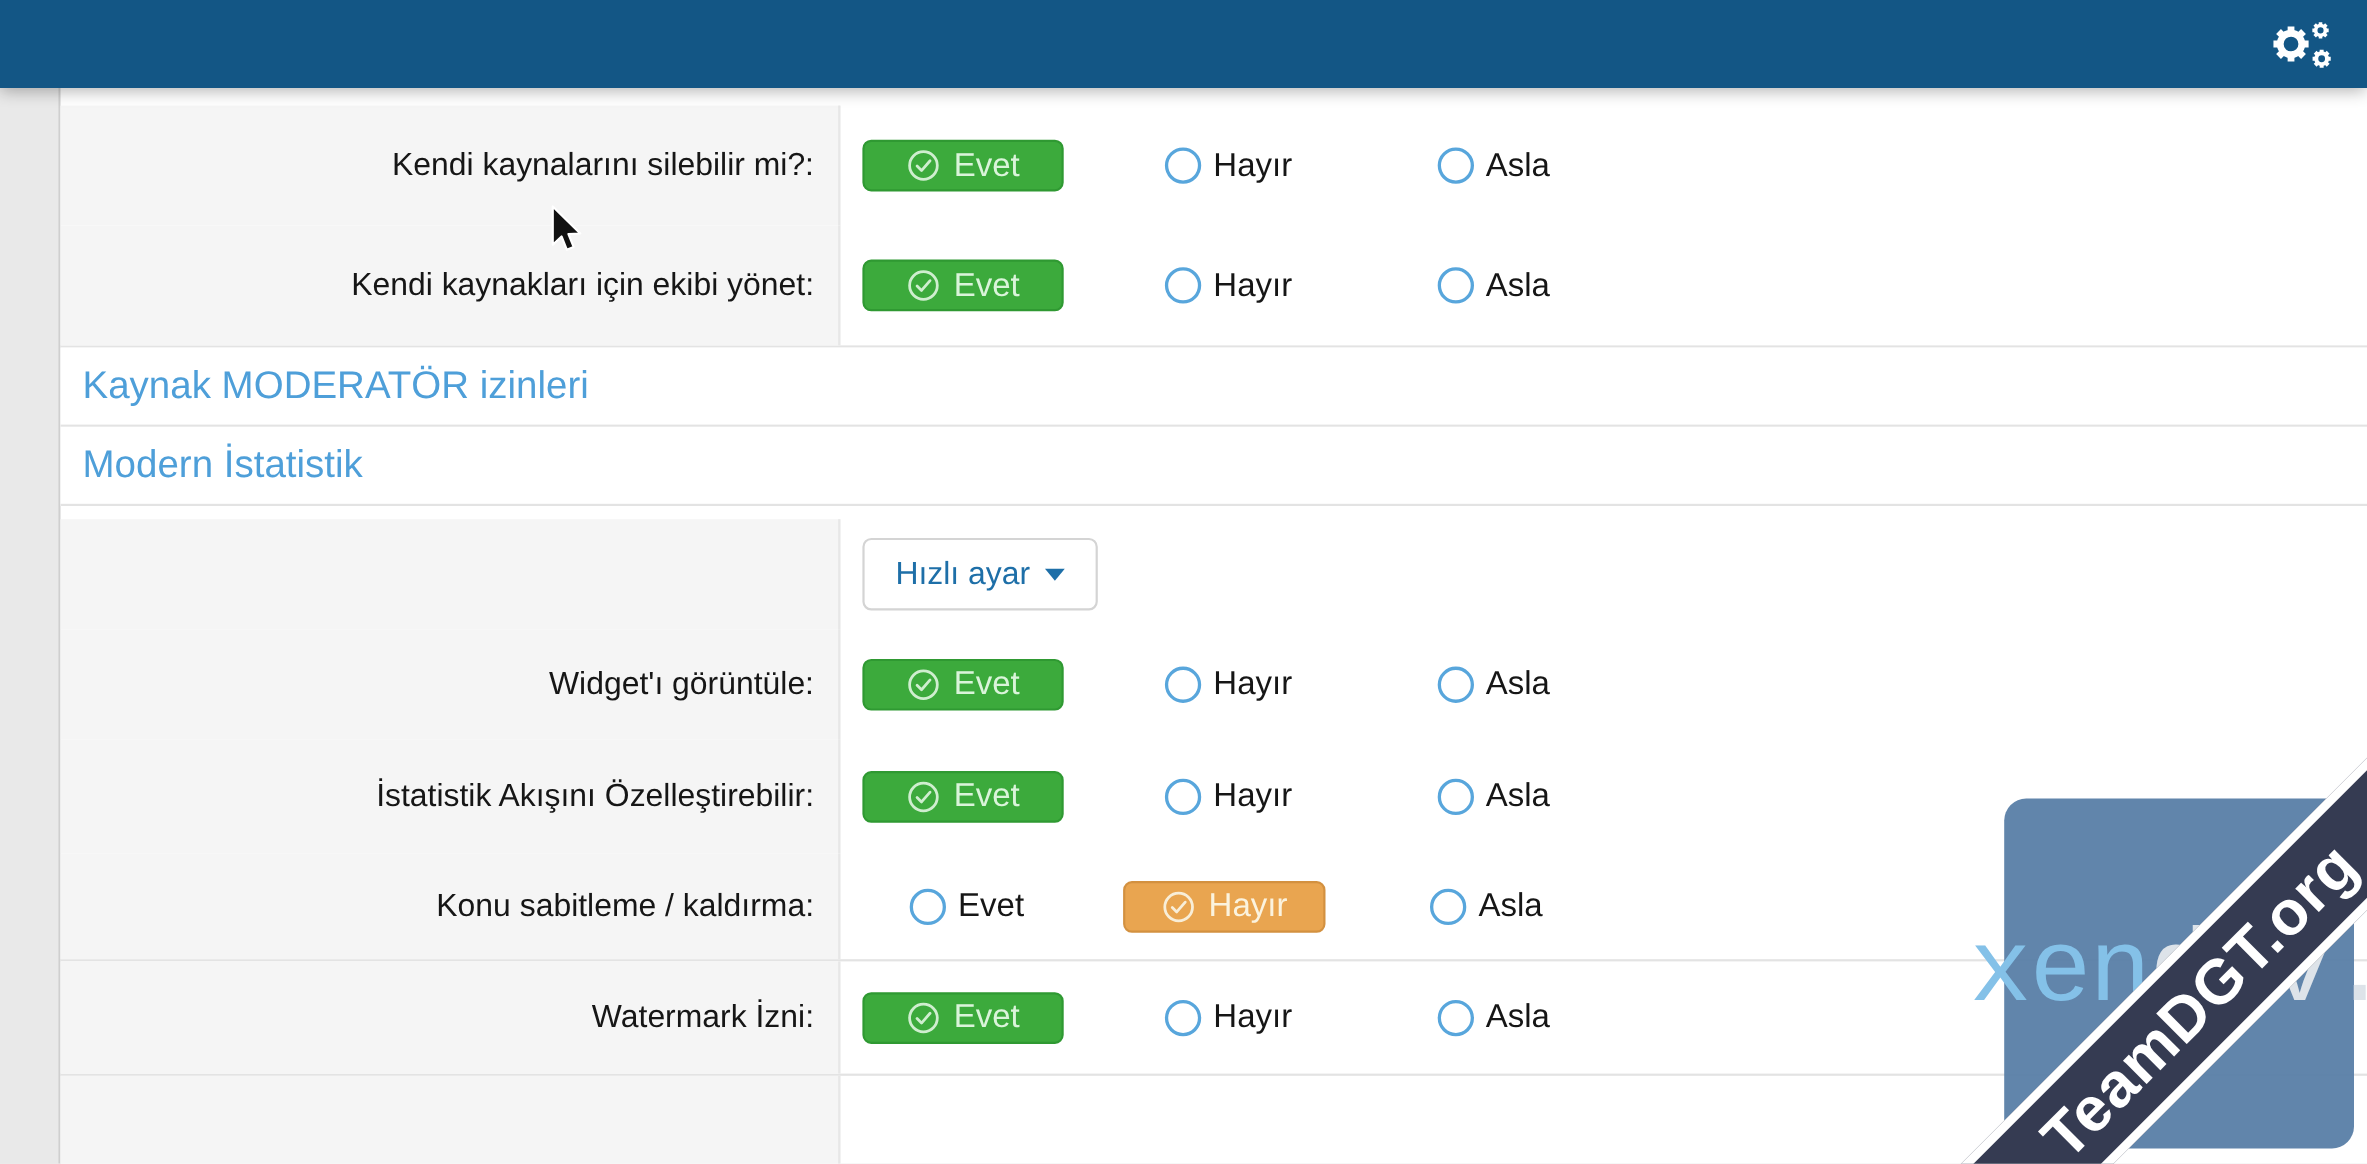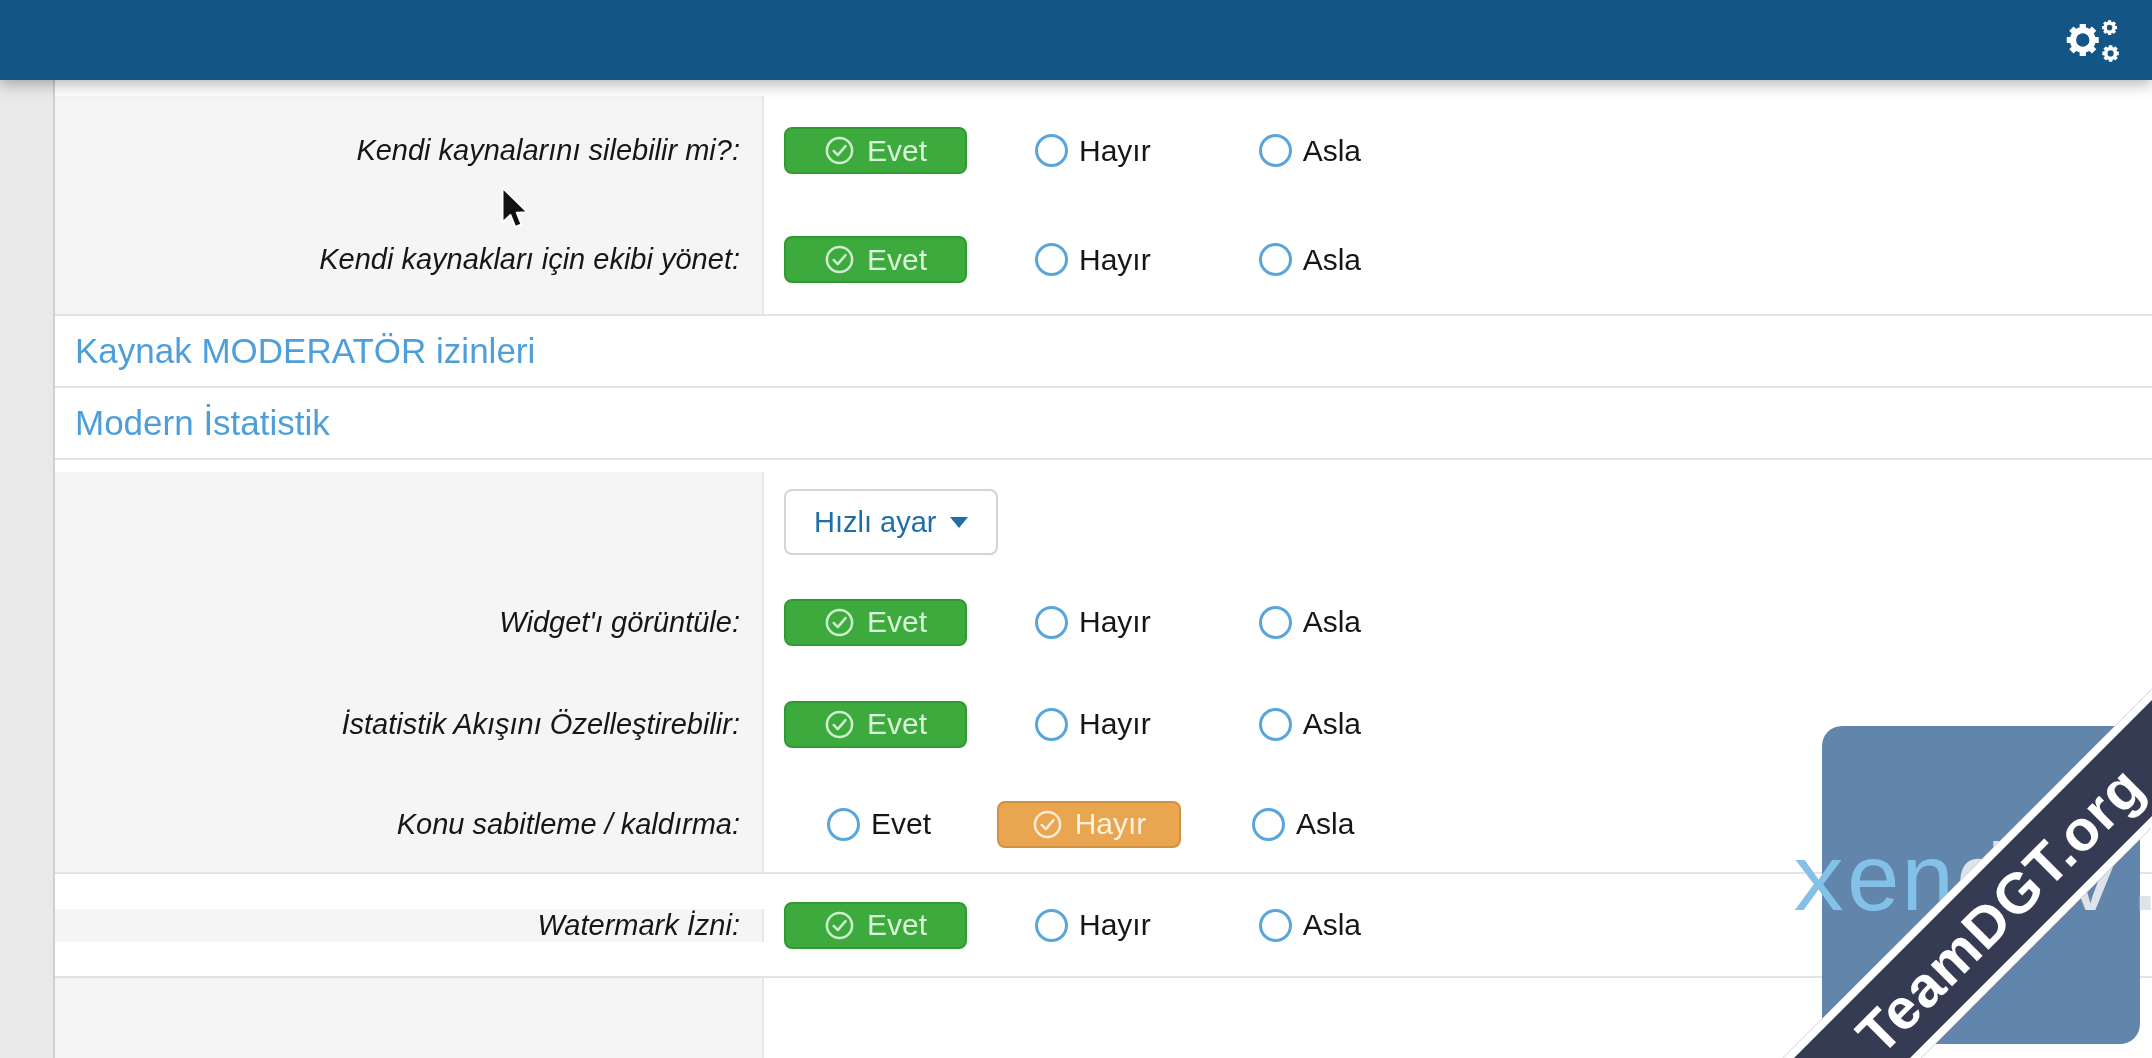--- a/index.html
+++ b/index.html
@@ -8,25 +8,25 @@
   
   .topbar{position:absolute;left:0;top:0;right:0;height:80px;background:#135685;
     box-shadow:0 4px 14px rgba(0,0,0,.30);z-index:5;}
   .gears{position:absolute;right:28px;top:15px;width:66px;height:50px;cursor:pointer;}
   
   .form{position:absolute;left:53px;top:80px;right:0;bottom:0;background:#fff;
     border-left:2px solid #cfcfcf;display:flex;flex-direction:column;z-index:1;}
   .sec{border-bottom:2px solid #e3e3e3;flex:none;}
   .pt16{padding-top:16px;} .pt12{padding-top:12px;}
   .ctl-row{display:flex;}
-  .h109{height:109px;} .h100{height:100px;} .h104{height:104px;} .h96{height:96px;} .h102{height:102px;align-items:center;}
+  .h109{height:109px;} .h100{height:100px;} .h104{height:104px;} .h96{height:96px;} .h102{height:102px;}
   .lbl{width:709px;flex:none;background:#f5f5f5;border-right:2px solid #e7e7e7;
     display:flex;align-items:center;justify-content:flex-end;padding-right:22px;
-    box-sizing:border-box;font-size:29px;color:#161616;font-style:italic;}
-  .ctl{flex:1;display:flex;align-items:center;padding-left:20px;font-size:30px;color:#161616;}
+    box-sizing:border-box;font-size:29px;color:#161616;}
+  .ctl{flex:1;display:flex;align-items:center;padding-left:20px;font-size:30px;color:#161616;gap:24px;}
   .hdr-row{height:70px;flex:none;border-bottom:2px solid #e3e3e3;background:#fff;
     display:flex;align-items:center;padding-left:20px;font-size:35px;color:#4e9fd9;}
   .sliver{flex:1;display:flex;}
   .sliver .lbl{border-right:2px solid #e7e7e7;}
   
   .btn{height:47px;min-width:183px;box-sizing:border-box;border-radius:8px;
     display:inline-flex;align-items:center;justify-content:center;gap:12px;
     font-size:30px;padding:0 24px;cursor:pointer;}
   .btn.green{background:#3caa3c;border:2px solid #2f9932;color:#daf4da;}
   .btn.orange{background:#e9a550;border:2px solid #d39140;color:#fbf3de;min-width:184px;}

